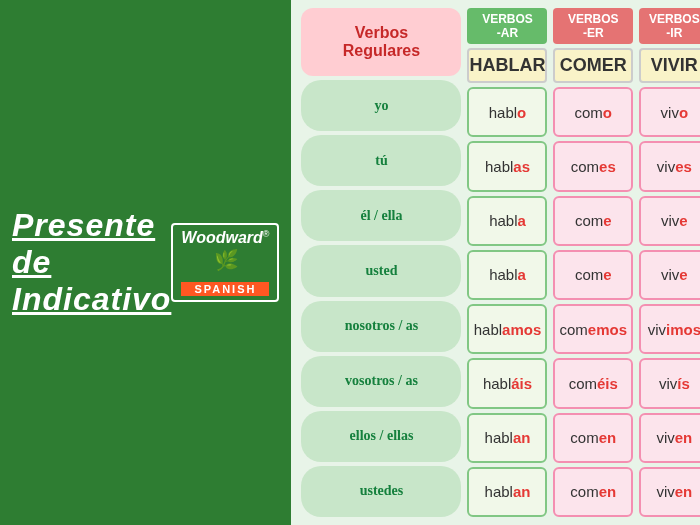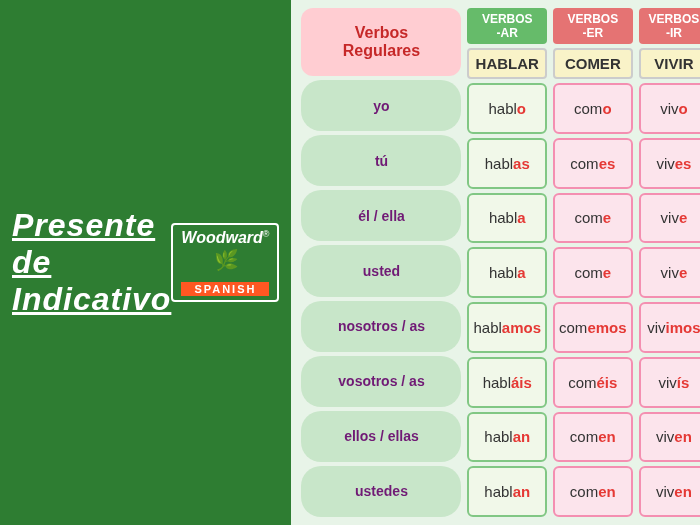--- a/index.html
+++ b/index.html
@@ -89,45 +89,46 @@
       width: 100%;
     }
     .verbos-label.ar { background: #66bb6a; }
     .verbos-label.er { background: #e57373; }
     .verbos-label.ir { background: #e57373; }
     .infinitive-box {
       background: #f9f3c8;
       border: 2px solid #ccc;
       border-radius: 4px;
       text-align: center;
-      font-size: 15px;
+      font-size: 18px;
       font-weight: bold;
       color: #333;
       padding: 5px 0;
       width: 100%;
     }
     .subject-col {
       display: flex;
       flex-direction: column;
       gap: 4px;
       justify-content: flex-start;
     }
     .subject-cell {
       background: #c8e6c9;
       border-radius: 20px;
       text-align: center;
       font-size: 14px;
       font-weight: bold;
-      color: #701a75;
+      color: #15803d;
       padding: 5px 4px;
       flex: 1;
       display: flex;
       align-items: center;
       justify-content: center;
       min-height: 36px;
+      font-family: Liberation Serif, serif;
     }
     .verbos-regulares {
       background: #ffcdd2;
       border-radius: 12px;
       text-align: center;
       font-size: 16px;
       font-weight: bold;
       color: #c62828;
       padding: 10px 6px;
       height: 68px;

